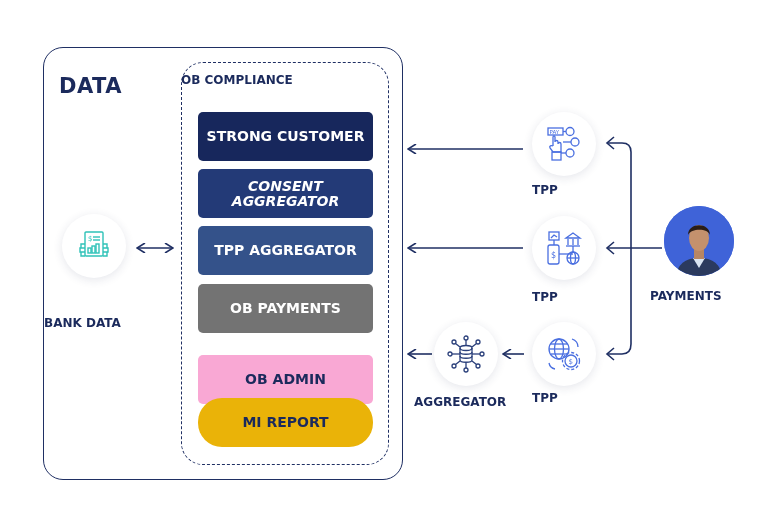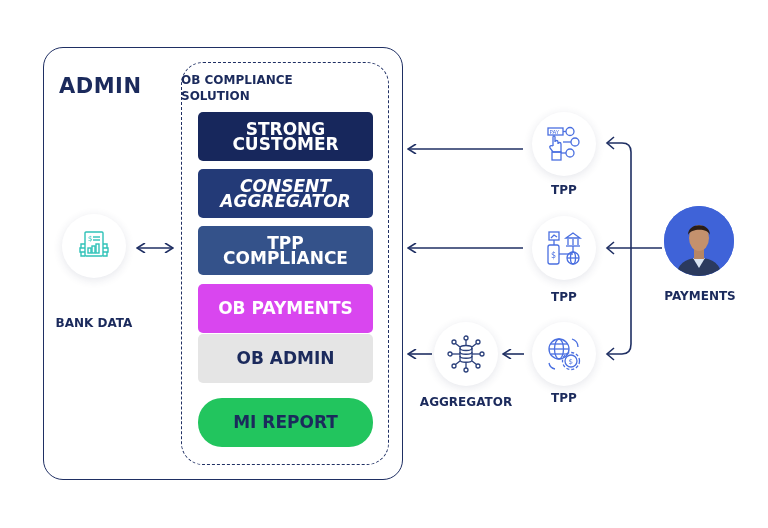--- a/index.html
+++ b/index.html
@@ -7,25 +7,25 @@
          font-family:"DejaVu Sans", "Liberation Sans", sans-serif; color:#1b2a5c; }
   .abs { position:absolute; }
   .bank-frame { left:43px; top:47px; width:360px; height:433px; border:1.5px solid #1f2f63;
                 border-radius:20px; box-sizing:border-box; }
   .bank-title { left:59px; top:74px; font-size:21px; font-weight:bold; color:#1b2a5c; letter-spacing:0.5px; }
   .ob-frame { left:181px; top:62px; width:208px; height:403px; border:1.5px dashed #1f2f63;
               border-radius:22px; box-sizing:border-box; }
   .ob-title { left:181px; top:72px; width:208px; text-align:left; font-size:12px; font-weight:bold;
               line-height:16px; color:#1b2a5c; }
   .module { left:198px; width:175px; height:49px; border-radius:5px; display:flex; align-items:center;
-            justify-content:center; text-align:center; font-size:17px; font-weight:bold; line-height:15px;
+            justify-content:center; text-align:center; font-size:14px; font-weight:bold; line-height:15px;
             box-sizing:border-box; padding:0 8px; cursor:pointer; }
   .circle { width:64px; height:64px; border-radius:50%; background:#ffffff;
             box-shadow:0 2px 10px rgba(40,50,90,0.12); display:flex; align-items:center; justify-content:center; }
-  .label { font-size:12px; font-weight:bold; color:#1b2a5c; text-align:center; }
+  .label { font-size:12px; font-weight:bold; color:#1b2a5c; }
   .avatar { width:70px; height:70px; border-radius:50%; background:#3f63d8; overflow:hidden; }
   svg.lines { left:0; top:0; width:768px; height:528px; }
 </style>
 </head>
 <body>
 
 <svg class="abs lines" viewBox="0 0 768 528">
   <defs>
     <marker id="ah" markerWidth="10" markerHeight="10" refX="1" refY="5" orient="auto" markerUnits="userSpaceOnUse">
       <path d="M9,0 L1,5 L9,10" fill="none" stroke="#1f2f63" stroke-width="1.6"></path>
@@ -43,49 +43,48 @@
   <line x1="524" y1="354" x2="503" y2="354" stroke="#1f2f63" stroke-width="1.6" marker-end="url(#ahr)"></line>
 
   <path d="M608,143 L622,143 Q631,143 631,152 L631,344 Q631,354 622,354 L608,354" fill="none" stroke="#1f2f63" stroke-width="1.6"></path>
   <line x1="662" y1="248" x2="608" y2="248" stroke="#1f2f63" stroke-width="1.6"></line>
   <path d="M614,137 L607,143 L614,149" fill="none" stroke="#1f2f63" stroke-width="1.6"></path>
   <path d="M614,242 L607,248 L614,254" fill="none" stroke="#1f2f63" stroke-width="1.6"></path>
   <path d="M614,348 L607,354 L614,360" fill="none" stroke="#1f2f63" stroke-width="1.6"></path>
 </svg>
 
 <div class="abs bank-frame"></div>
-<div class="abs bank-title">ADMIN</div>
+<div class="abs bank-title">DATA</div>
 
 <div class="abs ob-frame"></div>
 <div class="abs ob-title">
   <div>OB COMPLIANCE</div>
-  <div>SOLUTION</div>
 </div>
 
 <div class="abs module" style="top: 112px; background: rgb(23, 39, 92); color: rgb(255, 255, 255);">
   <div>
       <div>STRONG CUSTOMER</div>
     </div>
 </div>
 <div class="abs module" style="top: 169px; background: rgb(35, 58, 119); color: rgb(255, 255, 255); font-style: italic;">
   <div>
       <div>CONSENT</div>
       <div>AGGREGATOR</div>
     </div>
 </div>
 <div class="abs module" style="top: 226px; background: rgb(52, 82, 138); color: rgb(255, 255, 255);">
-  <div>TPP COMPLIANCE</div>
+  <div>TPP AGGREGATOR</div>
 </div>
-<div class="abs module" style="top: 284px; background: #d946ef; color: rgb(255, 255, 255);">
+<div class="abs module" style="top: 284px; background: #737373; color: rgb(255, 255, 255);">
   <div>OB PAYMENTS</div>
 </div>
-<div class="abs module" style="top: 334px; background: #e5e5e5; color: rgb(27, 42, 92);">
+<div class="abs module" style="top: 355px; background: #f9a8d4; color: rgb(27, 42, 92);">
   <div>OB ADMIN</div>
 </div>
-<div class="abs module" style="top: 398px; background: #22c55e; color: rgb(27, 42, 92); border-radius: 24px;">
+<div class="abs module" style="top: 398px; background: #eab308; color: rgb(27, 42, 92); border-radius: 24px;">
   <div>MI REPORT</div>
 </div>
 
 <div class="abs circle" style="left:62px; top:214px;">
   <svg width="36" height="34" viewBox="0 0 36 34">
     <g fill="none" stroke="#2fc2b8" stroke-width="1.4">
       <rect x="9" y="3" width="18" height="24" rx="1"></rect>
       <text x="12" y="12" font-size="7" fill="#2fc2b8" stroke="none" font-family="DejaVu Sans, sans-serif">$</text>
       <line x1="17" y1="8" x2="24" y2="8"></line>
         <line x1="17" y1="11" x2="24" y2="11"></line>

